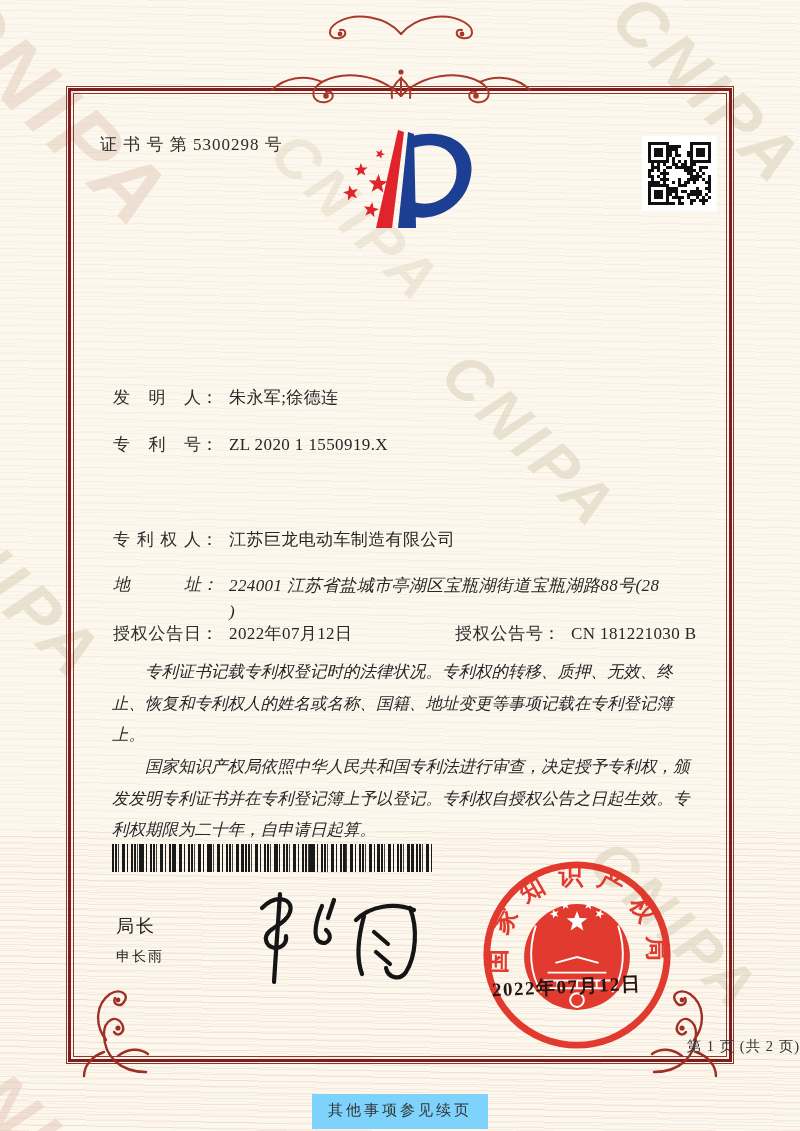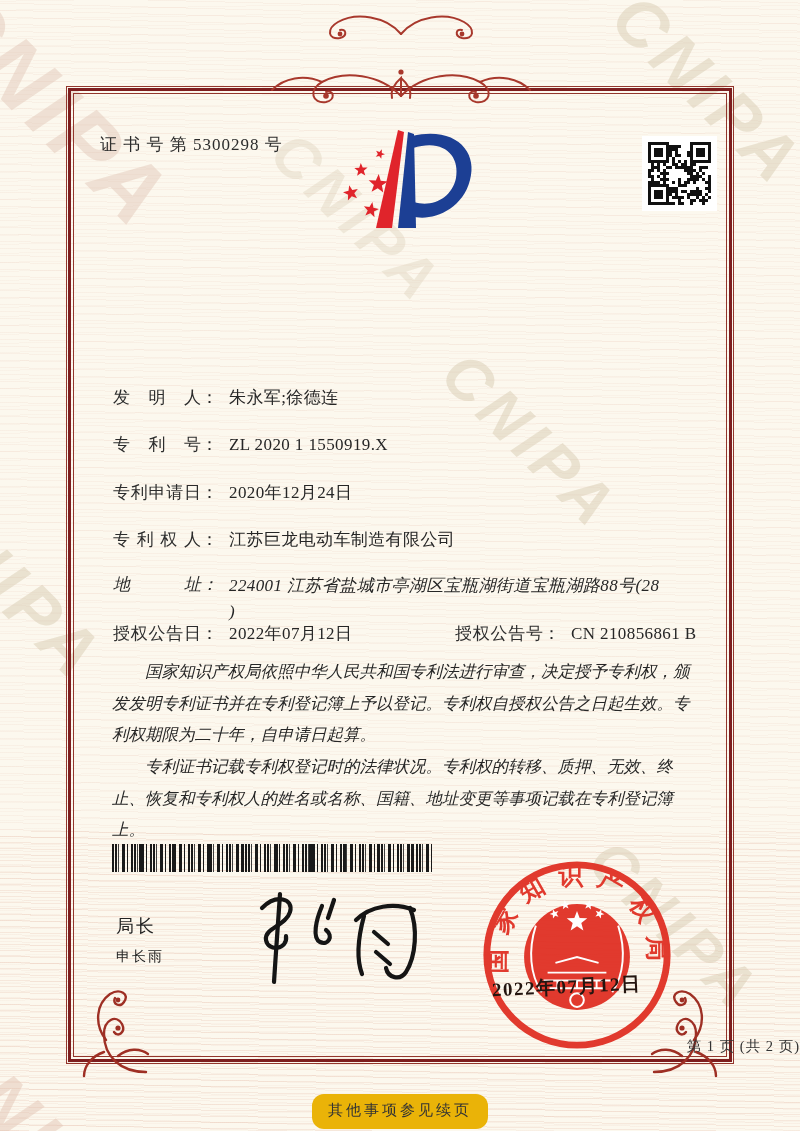--- a/index.html
+++ b/index.html
@@ -53,21 +53,21 @@
             font-size:14px;letter-spacing:2px;color:#222;}
   .sig-svg{position:absolute;left:218px;top:880px;}
   
   .seal{position:absolute;left:479px;top:857px;opacity:.95;}
   .seal-date{position:absolute;left:492px;top:974px;font-size:19px;font-weight:600;color:#241510;
              letter-spacing:1.5px;transform:rotate(-2.5deg);white-space:nowrap;}
   
   .page-num{position:absolute;left:0;top:1037px;width:100%;text-align:right;
             font-size:14.5px;letter-spacing:1px;color:#333;}
   .note-box{position:absolute;left:50%;top:1094px;transform:translateX(-50%);
-            background:#eab308;padding:7px 16px 9px;font-size:15px;letter-spacing:3px;color:#333;white-space:nowrap;border-radius:12px;}
+            background:#7dd3fc;padding:7px 16px 9px;font-size:15px;letter-spacing:3px;color:#333;white-space:nowrap;}
 </style>
 </head>
 <body>
 
 <div class="page">
 
   <div class="texture"></div>
   <div class="texture-low"></div>
 
   <span class="wm" style="left:-18px;top:-34px;font-size:88px;color:#e3cabb;">CNIPA</span>
@@ -385,40 +385,37 @@
       </g>
   </svg>
 
 
   <div class="row" style="top:386px;">
     <span class="flabel">发明人</span><span class="colon">：</span><span class="fvalue">朱永军;徐德连</span>
   </div>
   <div class="row" style="top:433px;">
     <span class="flabel">专利号</span><span class="colon">：</span><span class="fvalue">ZL 2020 1 1550919.X</span>
   </div>
-  <div class="row" style="top:481px;">
-    <span class="flabel">专利申请日</span><span class="colon">：</span><span class="fvalue">2020年12月24日</span>
-  </div>
   <div class="row" style="top:528px;">
     <span class="flabel">专利权人</span><span class="colon">：</span><span class="fvalue">江苏巨龙电动车制造有限公司</span>
   </div>
   <div class="row" style="top:573px;font-style:italic;">
     <span class="flabel">地址</span><span class="colon">：</span><span class="fvalue addr-value">224001 江苏省盐城市亭湖区宝瓶湖街道宝瓶湖路88号(28
 )</span>
   </div>
   <div class="row" style="top:622px;">
     <span class="flabel">授权公告日</span><span class="colon">：</span><span class="fvalue">2022年07月12日</span>
     <span class="grant2">
-      <span class="flabel">授权公告号</span><span class="colon">：</span><span class="fvalue">CN 210856861 B</span>
+      <span class="flabel">授权公告号</span><span class="colon">：</span><span class="fvalue">CN 181221030 B</span>
     </span>
   </div>
 
   <div class="paras">
+    <p>专利证书记载专利权登记时的法律状况。专利权的转移、质押、无效、终止、恢复和专利权人的姓名或名称、国籍、地址变更等事项记载在专利登记簿上。</p>
     <p>国家知识产权局依照中华人民共和国专利法进行审查，决定授予专利权，颁发发明专利证书并在专利登记簿上予以登记。专利权自授权公告之日起生效。专利权期限为二十年，自申请日起算。</p>
-    <p>专利证书记载专利权登记时的法律状况。专利权的转移、质押、无效、终止、恢复和专利权人的姓名或名称、国籍、地址变更等事项记载在专利登记簿上。</p>
   </div>
 
   <div class="barcode"></div>
 
   <div class="sig-title">局长</div>
   <div class="sig-name">申长雨</div>
   <svg class="sig-svg" width="205" height="105" viewBox="0 0 205 105">
     <g stroke="#151515" fill="none" stroke-width="4.2" stroke-linecap="round" stroke-linejoin="round">
       <path d="M62,14 C60,40 58,72 56,102"></path>
       <path d="M44,28 C58,14 76,18 72,32 C68,46 46,48 48,60 C50,72 70,70 68,56"></path>

